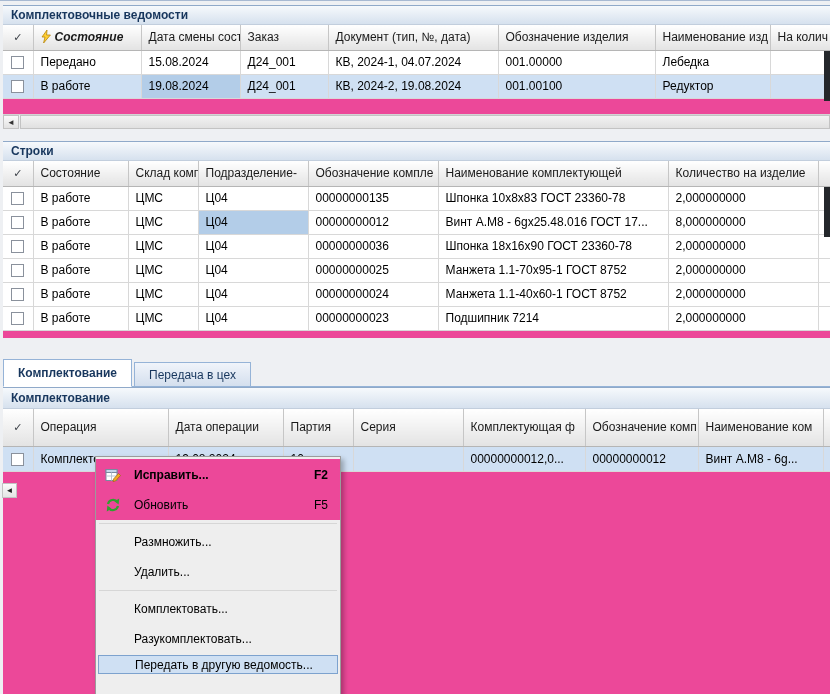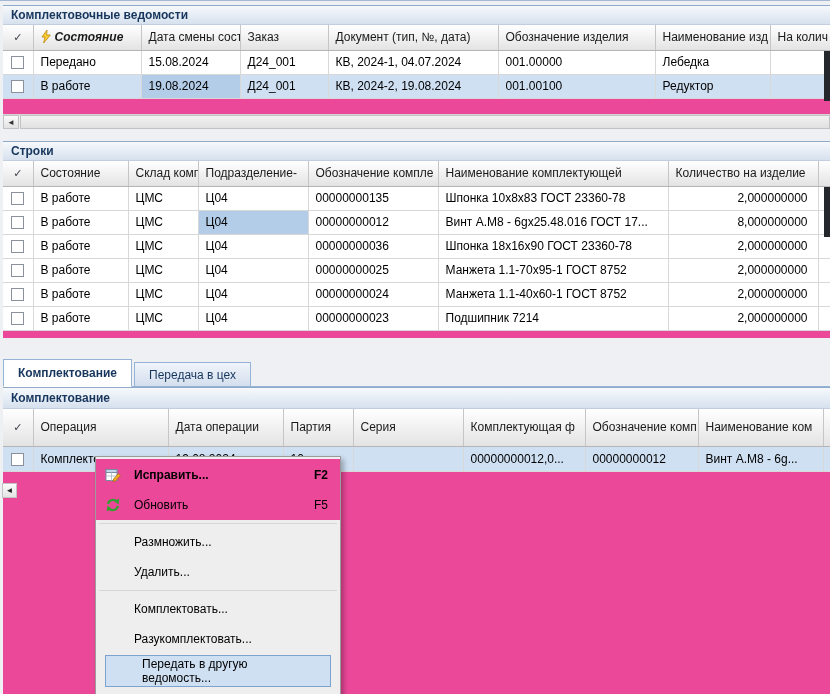--- a/index.html
+++ b/index.html
@@ -7,41 +7,41 @@
   .app{position:relative;width:830px;height:694px;background:#eef0f3;overflow:hidden;border-top:1px solid #a7b9d2}
   .panel{position:absolute;left:3px;width:827px;background:#ec4899}
   .panel-header{height:20px;background:linear-gradient(#f6f9fc,#d6e1ee);border-top:1px solid #8fa9c9;border-bottom:1px solid #c2cedd;display:flex;align-items:center;padding-left:8px}
   .panel-title{font-size:12px;font-weight:bold;color:#17365d}
   table{border-collapse:collapse;table-layout:fixed;font-size:12px;background:#fff}
   th,td{border-right:1px solid #d8d8d8;border-bottom:1px solid #d8d8d8;padding:0 7px;text-align:left;white-space:nowrap;overflow:hidden;height:24px;color:#000}
   th{background:linear-gradient(#ffffff,#e3e3e3);font-weight:normal;border-right:1px solid #c6c6c6;border-bottom:1px solid #b5b5b5;height:25px;color:#1a1a1a}
   .cbcell{text-align:center;padding:0}
   .cb{display:inline-block;width:13px;height:13px;background:#fff;border:1px solid #8a919c;vertical-align:middle}
   .check-glyph{color:#3a3f46;font-size:11px}
-  .num{text-align:right;padding-right:10px}
+  .num{text-align:left;padding-right:10px}
   .sel td{background:#cfe0f3}
   td.focus{background:#b3cde8}
   .state-head{font-weight:bold;font-style:italic}
   .bolt{vertical-align:-2px;margin-right:4px}
   .clip{overflow:hidden}
   .hscroll{position:absolute;left:0;bottom:0;width:827px;height:15px;background:#eceef0;border-top:1px solid #d4d4d4;display:flex}
   .scroll-btn{width:16px;height:14px;background:linear-gradient(#fbfbfb,#e2e2e2);border:1px solid #c3c3c3;font-size:8px;color:#333;display:flex;align-items:center;justify-content:center}
   .scroll-thumb{flex:1;margin-left:1px;background:linear-gradient(#f2f2f2,#e0e0e0);border:1px solid #c3c3c3}
   .vbar{position:absolute;right:0;width:6px;background:#24272b}
   .tabs{position:absolute;left:3px;top:358px;width:827px;height:28px;display:flex;align-items:flex-end;border-bottom:1px solid #95b3d7}
   .tab{height:24px;padding:0 14px;display:flex;align-items:center;font-size:12px;color:#17365d;background:linear-gradient(#f0f4fa,#d4dfee);border:1px solid #95b3d7;border-bottom:none;margin-right:2px}
   .tab.active{height:28px;background:#fff;font-weight:bold;margin-bottom:-1px;border-bottom:1px solid #fff}
   .menu{position:absolute;left:95px;top:455px;width:246px;min-height:252px;background:#eeeeee;border:1px solid #9b9b9b;box-shadow:3px 3px 5px rgba(0,0,0,.28);font-size:12px;padding:2px 0}
   .mi{position:relative;height:30px;display:flex;align-items:center;padding-left:38px;padding-right:12px;color:#000}
   .mi.light{background:#ec4899}
   .mi.bold{font-weight:bold;height:31px}
   .mi .mi-short{margin-left:auto}
   .mi .mi-icon{position:absolute;left:9px;top:50%;margin-top:-8px;width:16px;height:16px}
   .msep{height:1px;background:#d6d6d6;margin:3px 3px}
-  .mi.hl{background:#cfe0f3;border:1px solid #7da2ce;height:32px;margin:1px 9px;padding-left:36px}
+  .mi.hl{background:#cfe0f3;border:1px solid #7da2ce;height:19px;margin:1px 2px;padding-left:36px}
   .mini-btn{position:absolute;left:2px;top:482px;width:15px;height:15px;background:linear-gradient(#fbfbfb,#e4e4e4);border:1px solid #c3c3c3;font-size:8px;color:#222;display:flex;align-items:center;justify-content:center}
 </style>
 </head>
 <body>
 
 <div class="app">
 
   <div class="panel" style="top:4px;height:124px">
     <div class="panel-header">
       <span class="panel-title">Комплектовочные ведомости</span>

